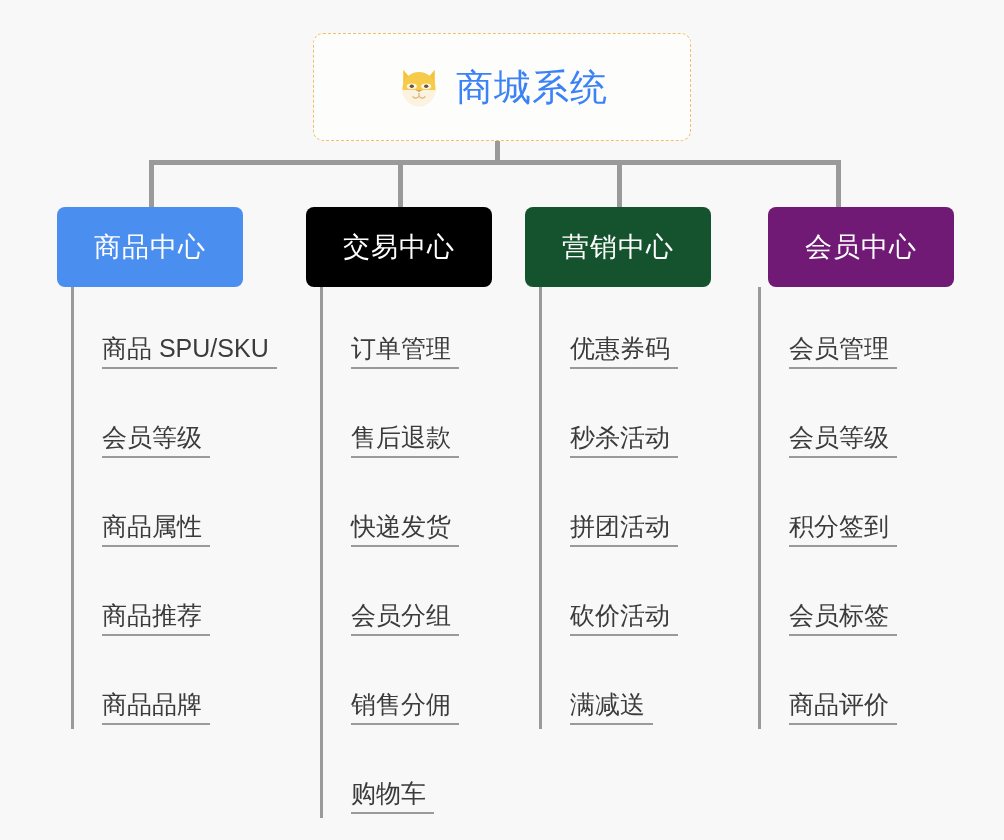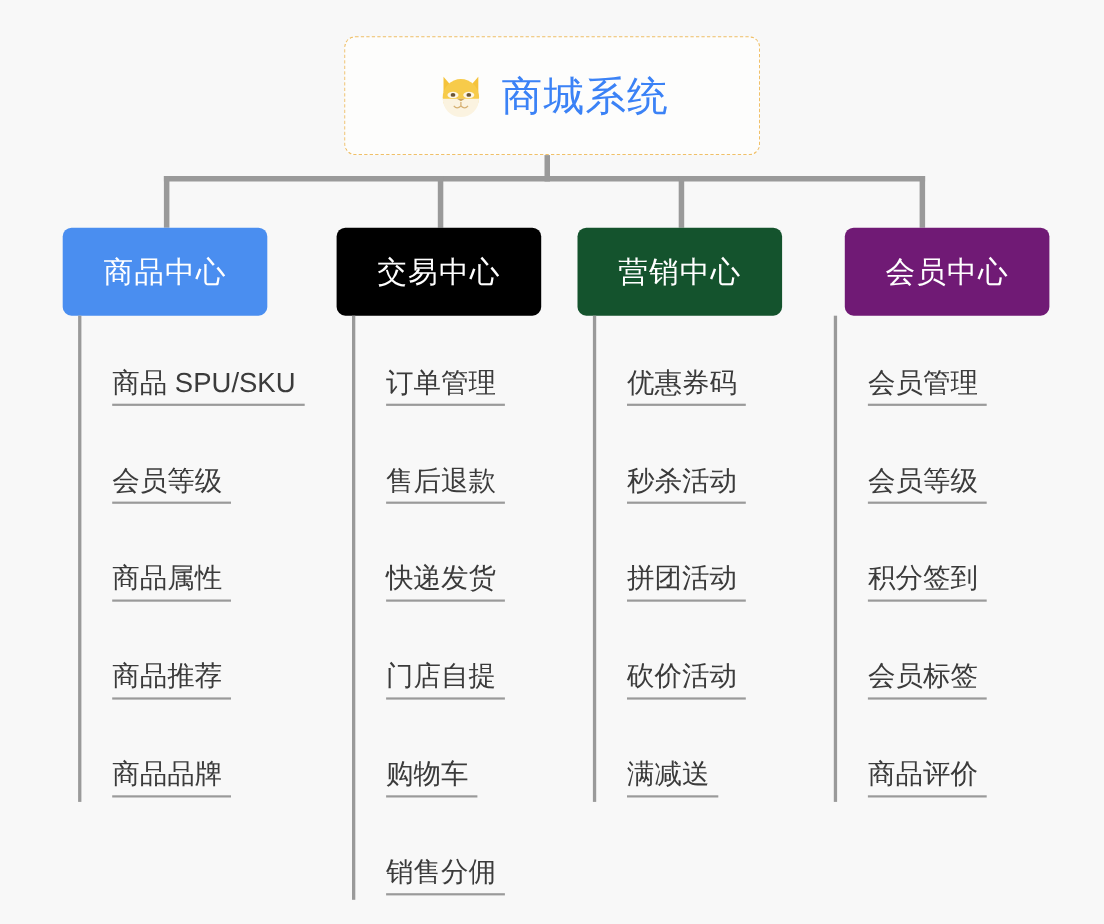--- a/index.html
+++ b/index.html
@@ -185,27 +185,27 @@
       <div class="item first">
           <span class="item-inner item-label">订单管理</span>
         </div>
       <div class="item">
           <span class="item-inner item-label">售后退款</span>
         </div>
       <div class="item">
           <span class="item-inner item-label">快递发货</span>
         </div>
       <div class="item">
-          <span class="item-inner item-label">门店自提</span>
+          <span class="item-inner item-label">会员分组</span>
+        </div>
+      <div class="item">
+          <span class="item-inner item-label">销售分佣</span>
         </div>
       <div class="item">
           <span class="item-inner item-label">购物车</span>
-        </div>
-      <div class="item">
-          <span class="item-inner item-label">销售分佣</span>
         </div>
     </div>
   </div>
 
   <div class="column" style="left:525px;">
     <div class="cat-header" style="background:#14532d;">
       <span>营销中心</span>
     </div>
     <div class="item-list">
       <div class="item first">

